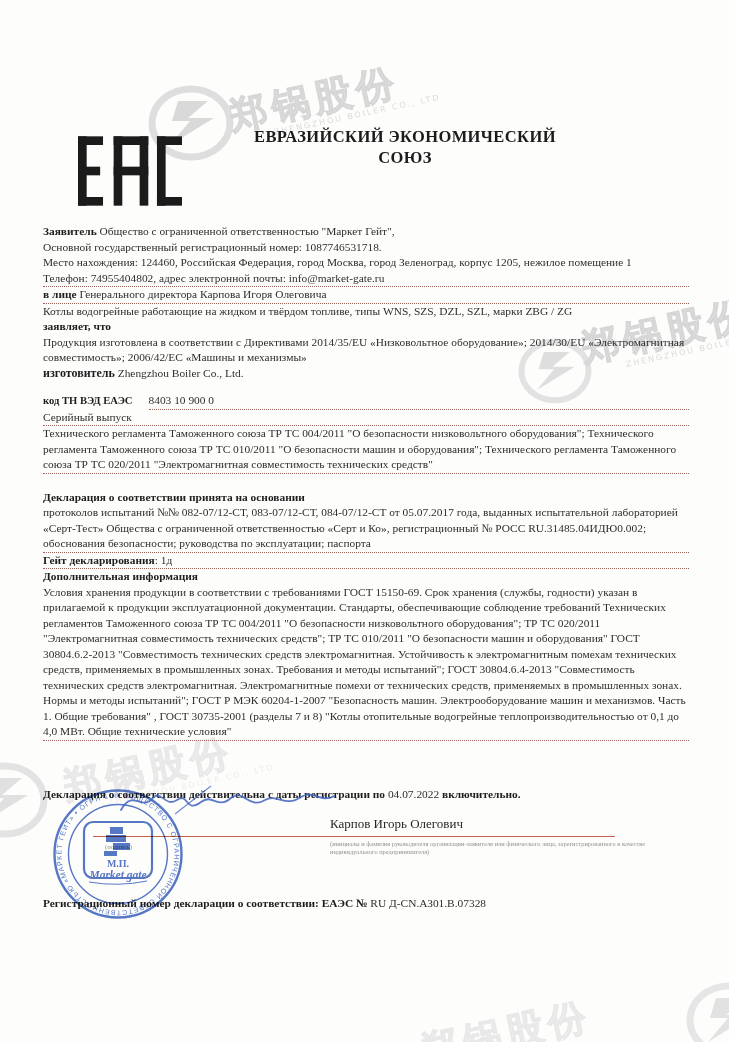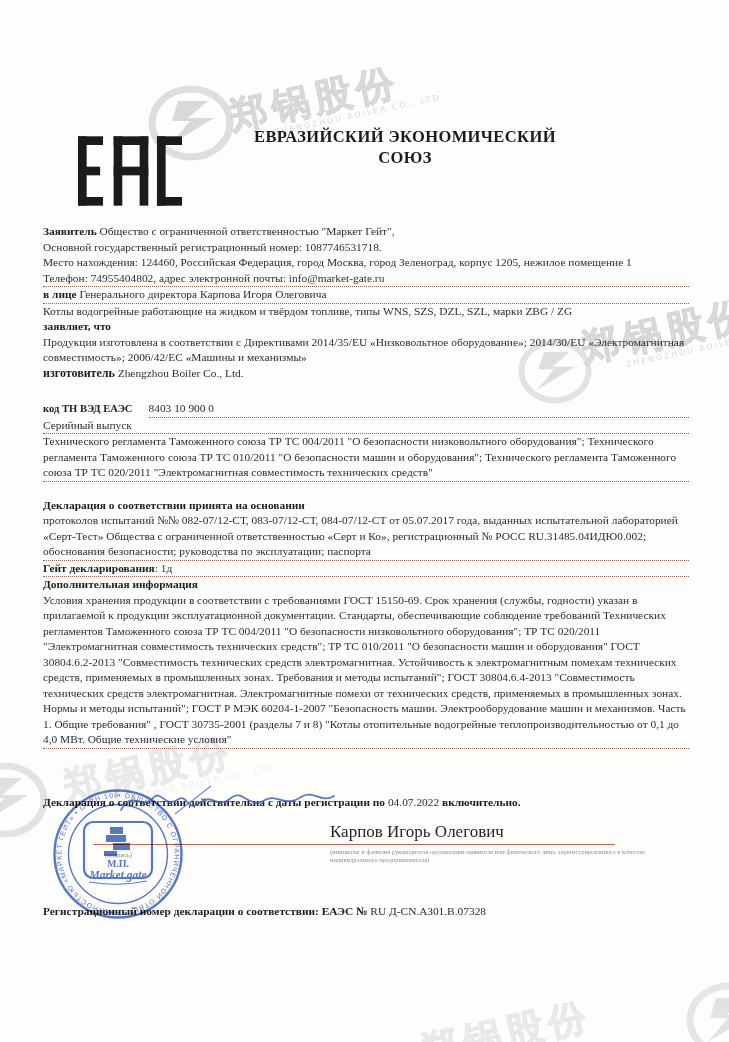--- a/index.html
+++ b/index.html
@@ -21,27 +21,27 @@
   .header{position:absolute;left:78px;top:126px;width:580px;display:flex;}
   .eac{width:104px;height:74px;margin-top:8px;flex:none;}
   .titles{width:410px;margin-left:18px;text-align:center;font-weight:bold;
           font-size:16.5px;line-height:21px;color:#1b1b1b;letter-spacing:.4px;}
   
   .content{position:absolute;left:43px;top:224px;width:646px;
            font-size:11.4px;line-height:15.5px;}
   .b{font-weight:bold;color:#1d1d1d;}
   .dotted{border-bottom:1px dotted #9a6258;}
   .row{min-height:15px;}
-  .code-row{display:flex;margin-top:20px;}
+  .code-row{display:flex;margin-top:12px;}
   .code-label{flex:none;margin-right:16px;}
   .code-value{flex:1;border-bottom:1px dotted #9a6258;}
   .mt10{margin-top:16px;} .mt28{margin-top:46px;}
   
   .sigarea{position:relative;height:86px;margin-top:8px;}
-  .sig-name{position:absolute;left:287px;top:6px;font-size:17px;color:#262626;}
+  .sig-name{position:absolute;left:287px;top:6px;font-size:13px;color:#262626;}
   .sig-line{position:absolute;left:50px;top:26px;width:522px;border-bottom:1px solid #c4604e;}
   .sig-cap1{position:absolute;left:62px;top:29px;font-size:6.5px;color:#8a8a8a;}
   .sig-cap2{position:absolute;left:287px;top:30px;width:330px;font-size:6.4px;
             line-height:7.6px;color:#939393;}
   .stamp{position:absolute;left:47px;top:783px;width:142px;height:142px;
          z-index:6;opacity:.88;mix-blend-mode:multiply;}
   .ink{position:absolute;left:115px;top:784px;width:225px;height:40px;z-index:7;}
 </style>
 </head>
 <body>

